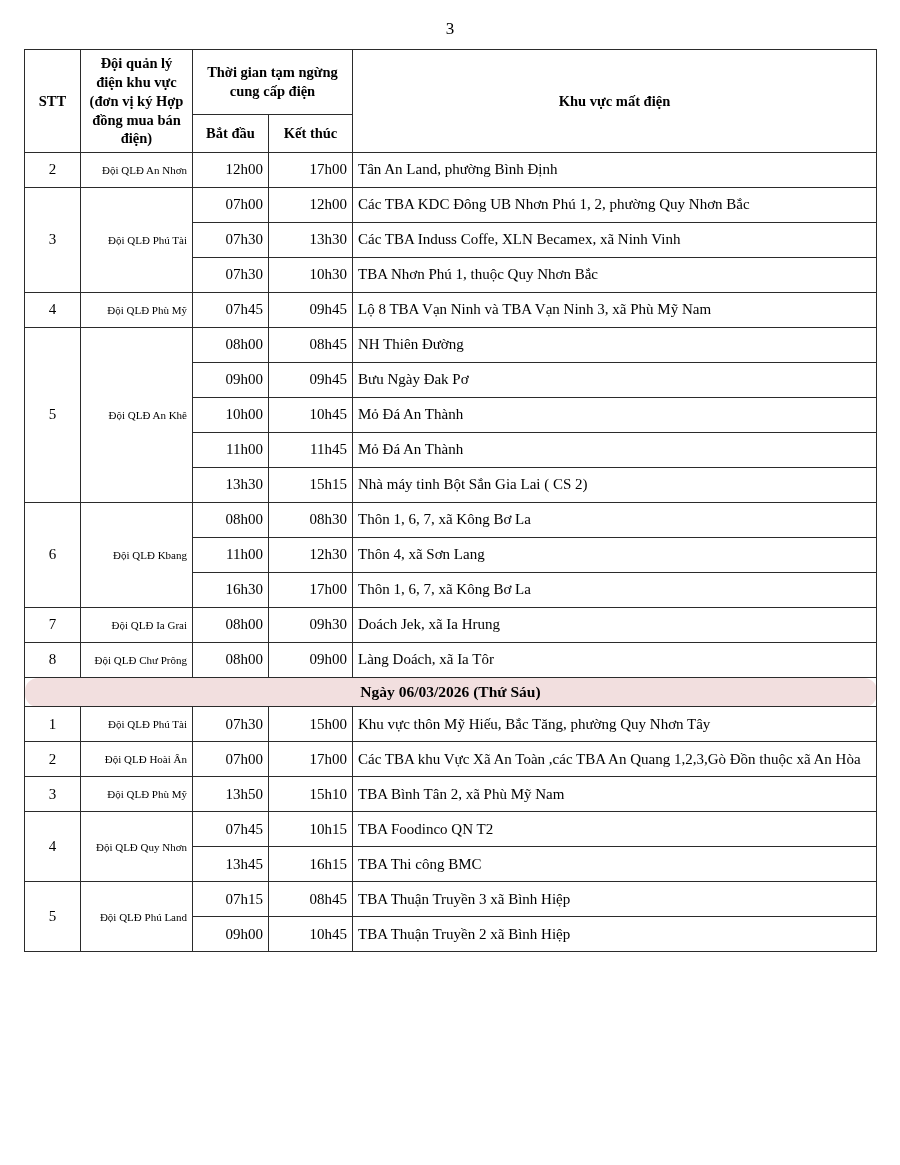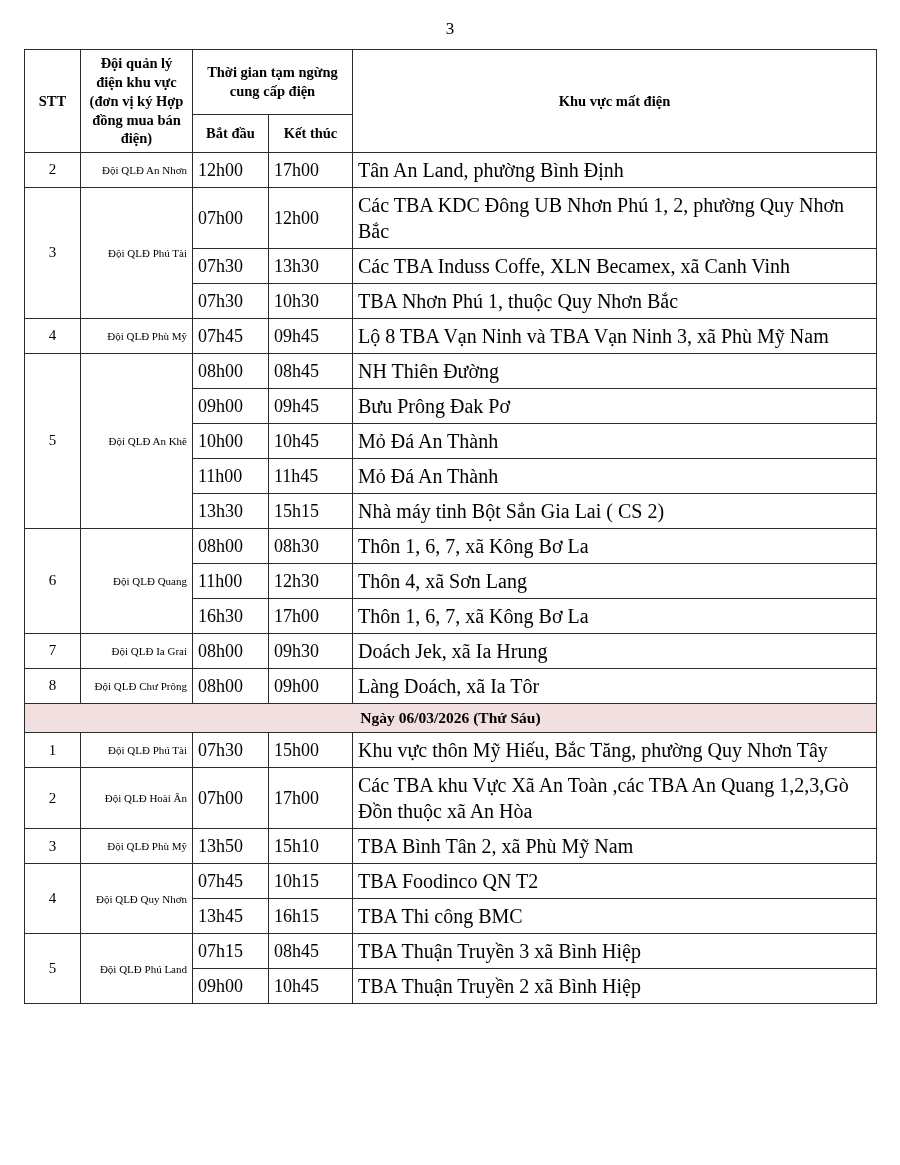--- a/index.html
+++ b/index.html
@@ -65,26 +65,26 @@
   td.cell-stt {
     text-align: center;
     font-size: 15px;
   }
   td.cell-team {
     text-align: right;
     font-size: 11px;
     padding: 6px 4px;
   }
   td.cell-time {
-    text-align: left;
-    font-size: 18px;
+    text-align: right;
+    font-size: 15px;
   }
   td.cell-area {
     text-align: left;
-    font-size: 20px;
+    font-size: 15px;
     padding-left: 8px;
   }
   tr.data-row td { height: 26px; }
 
   td.date-separator {
     background: #f2dfdf;
     text-align: center;
     font-weight: bold;
     font-size: 15.5px;
     padding: 10px 4px;
@@ -129,21 +129,21 @@
           <tr class="data-row">
             <td class="cell-stt" rowspan="3">3</td>
             <td class="cell-team" rowspan="3">Đội QLĐ Phú Tài</td>
             <td class="cell-time">07h00</td>
             <td class="cell-time">12h00</td>
             <td class="cell-area">Các TBA KDC Đông UB Nhơn Phú 1, 2, phường Quy Nhơn Bắc</td>
           </tr>
           <tr class="data-row">
             <td class="cell-time">07h30</td>
             <td class="cell-time">13h30</td>
-            <td class="cell-area">Các TBA Induss Coffe, XLN Becamex, xã Canh Vinh</td>
+            <td class="cell-area">Các TBA Induss Coffe, XLN Becamex, xã Ninh Vinh</td>
           </tr>
           <tr class="data-row">
             <td class="cell-time">07h30</td>
             <td class="cell-time">10h30</td>
             <td class="cell-area">TBA Nhơn Phú 1, thuộc Quy Nhơn Bắc</td>
           </tr>
           <tr class="data-row">
             <td class="cell-stt" rowspan="1">4</td>
             <td class="cell-team" rowspan="1">Đội QLĐ Phù Mỹ</td>
             <td class="cell-time">07h45</td>
@@ -153,40 +153,40 @@
           <tr class="data-row">
             <td class="cell-stt" rowspan="5">5</td>
             <td class="cell-team" rowspan="5">Đội QLĐ An Khê</td>
             <td class="cell-time">08h00</td>
             <td class="cell-time">08h45</td>
             <td class="cell-area">NH Thiên Đường</td>
           </tr>
           <tr class="data-row">
             <td class="cell-time">09h00</td>
             <td class="cell-time">09h45</td>
-            <td class="cell-area">Bưu Prông Đak Pơ</td>
+            <td class="cell-area">Bưu Ngày Đak Pơ</td>
           </tr>
           <tr class="data-row">
             <td class="cell-time">10h00</td>
             <td class="cell-time">10h45</td>
             <td class="cell-area">Mỏ Đá An Thành</td>
           </tr>
           <tr class="data-row">
             <td class="cell-time">11h00</td>
             <td class="cell-time">11h45</td>
             <td class="cell-area">Mỏ Đá An Thành</td>
           </tr>
           <tr class="data-row">
             <td class="cell-time">13h30</td>
             <td class="cell-time">15h15</td>
             <td class="cell-area">Nhà máy tinh Bột Sắn Gia Lai ( CS 2)</td>
           </tr>
           <tr class="data-row">
             <td class="cell-stt" rowspan="3">6</td>
-            <td class="cell-team" rowspan="3">Đội QLĐ Quang</td>
+            <td class="cell-team" rowspan="3">Đội QLĐ Kbang</td>
             <td class="cell-time">08h00</td>
             <td class="cell-time">08h30</td>
             <td class="cell-area">Thôn 1, 6, 7, xã Kông Bơ La</td>
           </tr>
           <tr class="data-row">
             <td class="cell-time">11h00</td>
             <td class="cell-time">12h30</td>
             <td class="cell-area">Thôn 4, xã Sơn Lang</td>
           </tr>
           <tr class="data-row">
@@ -202,21 +202,21 @@
             <td class="cell-area">Doách Jek, xã Ia Hrung</td>
           </tr>
           <tr class="data-row">
             <td class="cell-stt" rowspan="1">8</td>
             <td class="cell-team" rowspan="1">Đội QLĐ Chư Prông</td>
             <td class="cell-time">08h00</td>
             <td class="cell-time">09h00</td>
             <td class="cell-area">Làng Doách, xã Ia Tôr</td>
           </tr>
           <tr>
-            <td class="date-separator" colspan="5" style="background: rgb(242, 223, 223);">Ngày 06/03/2026 (Thứ Sáu)</td>
+            <td class="date-separator" colspan="5" style="background: rgb(242, 223, 223); border-radius: 13px;">Ngày 06/03/2026 (Thứ Sáu)</td>
           </tr>
           <tr class="data-row">
             <td class="cell-stt" rowspan="1">1</td>
             <td class="cell-team" rowspan="1">Đội QLĐ Phú Tài</td>
             <td class="cell-time">07h30</td>
             <td class="cell-time">15h00</td>
             <td class="cell-area">Khu vực thôn Mỹ Hiếu, Bắc Tăng, phường Quy Nhơn Tây</td>
           </tr>
           <tr class="data-row">
             <td class="cell-stt" rowspan="1">2</td>

